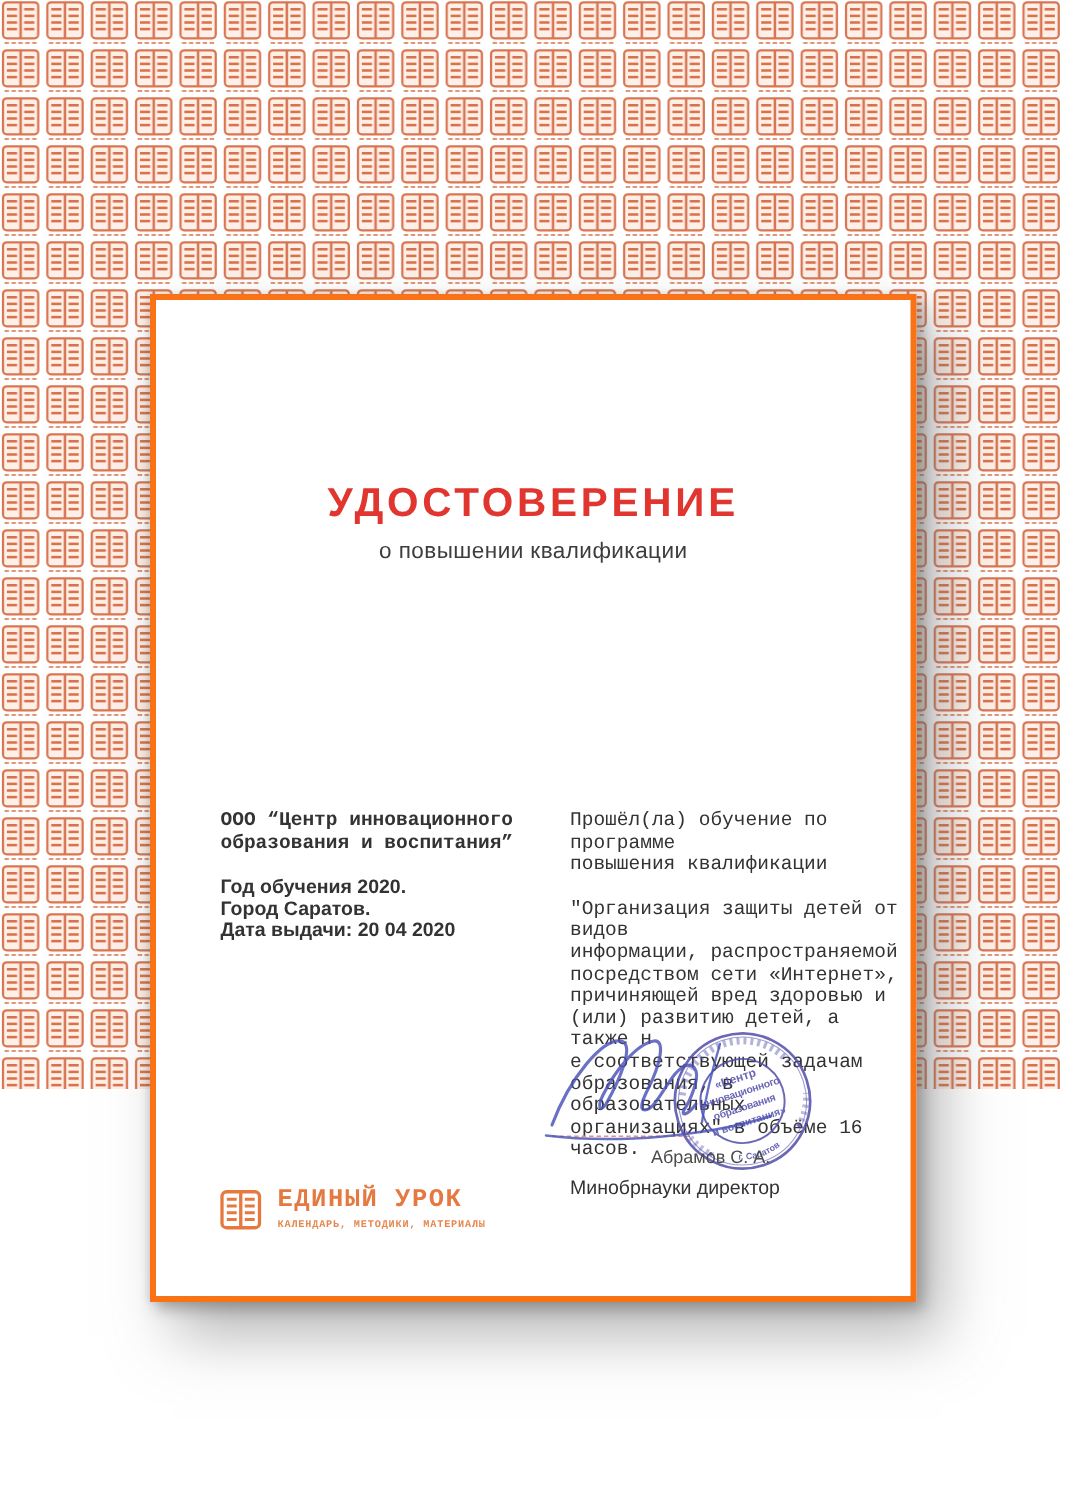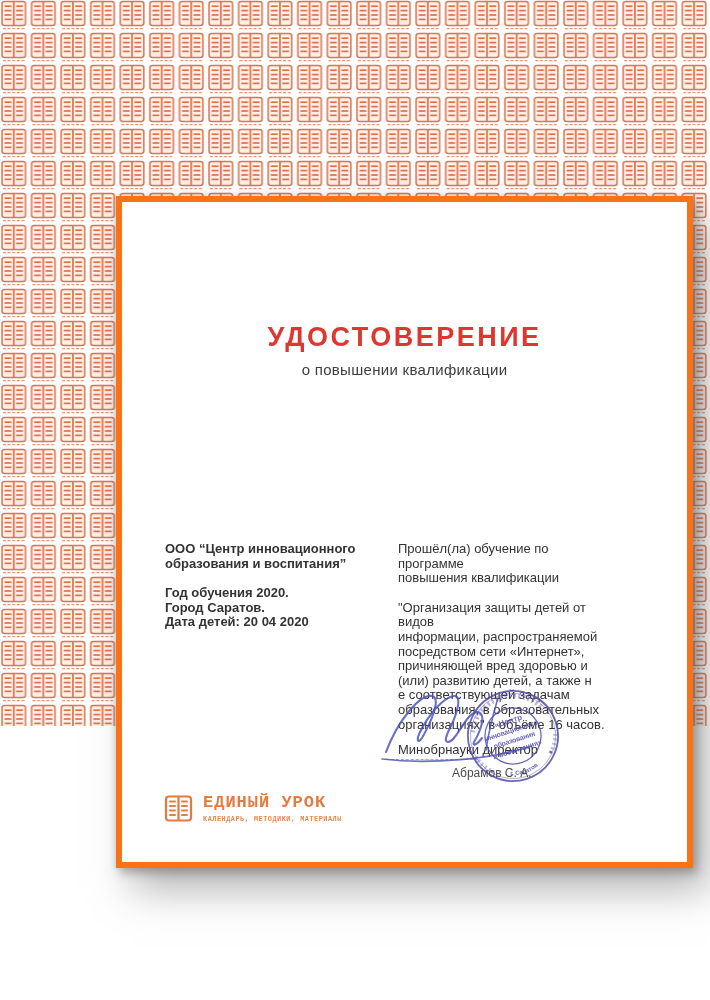--- a/index.html
+++ b/index.html
@@ -2,36 +2,36 @@
 <html><head>
 <meta charset="utf-8">
 <style>
   html,body{margin:0;padding:0;}
   body{
     width:710px;height:1000px;position:relative;background:#ffffff;
     font-family:"Liberation Sans", sans-serif;overflow:hidden;
   }
   .bg-pattern{position:absolute;top:0;left:0;display:block;}
   .page{
-    position:absolute;left:116px;top:196px;width:577px;height:672px;
-    background:#ffffff;border:6px solid #f97316;box-sizing:border-box;
+    position:absolute;left:100px;top:196px;width:511px;height:672px;
+    background:#ffffff;border:4px solid #f97316;box-sizing:border-box;
     box-shadow:4px 5px 9px rgba(90,90,90,.45), 16px 22px 38px rgba(110,110,110,.5), -2px 0 4px rgba(0,0,0,.08);
   }
   .cert-header{position:absolute;top:121px;left:0;right:0;text-align:center;}
   .cert-title{
     font-size:27px;font-weight:bold;letter-spacing:2.5px;color:#e13530;
     line-height:1.1;
   }
   .cert-subtitle{font-size:15px;color:#3d3d3d;margin-top:8px;letter-spacing:.3px;}
   .recipient{
     position:absolute;top:249px;left:0;right:0;text-align:center;
     font-size:17px;color:#2f2f2f;letter-spacing:.2px;
   }
   .columns{position:absolute;top:340px;left:43px;width:452px;display:flex;}
-  .pre{white-space:pre-line;}
+  .pre{white-space:pre-line;font-family:Liberation Mono, monospace;}
   .col-left{width:217px;font-size:13px;font-weight:bold;line-height:14.6px;color:#333;}
   .col-right{width:219px;margin-left:16px;font-size:13px;line-height:14.6px;color:#333;}
   .org-name{margin:0 0 15px 0;}
   .program-info{margin:0 0 19px 0;}
   .dates div{margin:0;}
   .date-value{font-weight:bold;}
   .completion{margin:0 0 15px 0;}
   .course-name{margin:0 0 11px 0;}
   .director-label{margin:0;}
   .signature{position:absolute;left:258px;top:478px;z-index:3;pointer-events:none;}
@@ -75,21 +75,21 @@
   </div>
 
 
   <div class="columns">
     <div class="col-left">
       <p class="org-name pre">ООО “Центр инновационного
 образования и воспитания”</p>
       <div class="dates">
         <div>Год обучения 2020.</div>
         <div>Город Саратов.</div>
-        <div><span>Дата детей:</span> <span class="date-value">20 04 2020</span></div>
+        <div><span>Дата выдачи:</span> <span class="date-value">20 04 2020</span></div>
       </div>
     </div>
 
     <div class="col-right">
       <p class="completion pre">Прошёл(ла) обучение по программе
 повышения квалификации</p>
       <p class="course-name pre">"Организация защиты детей от видов
 информации, распространяемой
 посредством сети «Интернет»,
 причиняющей вред здоровью и

